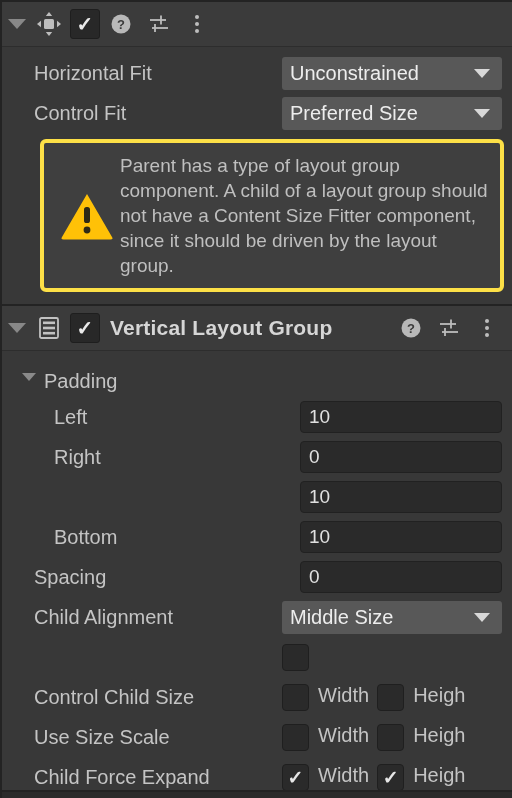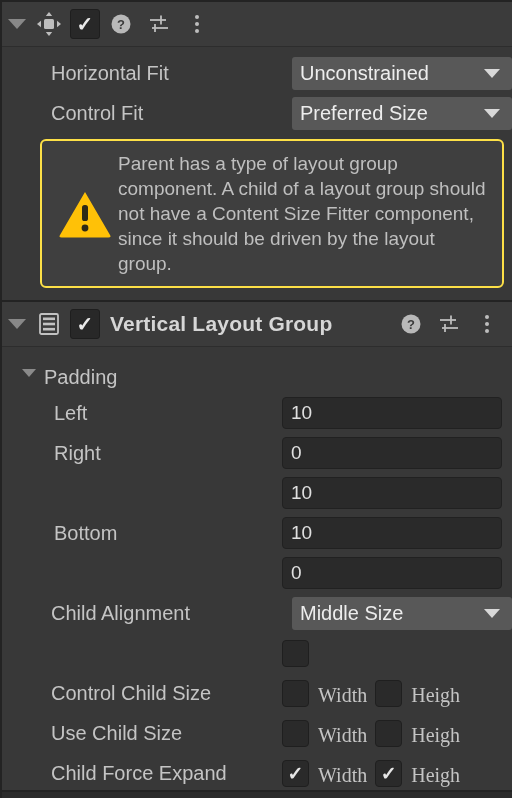--- a/index.html
+++ b/index.html
@@ -63,63 +63,63 @@
 
   
   .comp-body{background:#383838;padding-top:6px;}
 
   .row{
     height:40px;display:flex;align-items:center;
   }
   .row .label{
     color:#C4C4C4;font-size:20px;white-space:nowrap;
   }
-  .label.lvl0{padding-left:49px;}
+  .label.lvl0{padding-left:32px;}
   .label.lvl1{padding-left:52px;}
 
   .spacer{flex:1 1 auto;}
 
   .field{
     box-sizing:border-box;
-    height:32px;width:220px;margin-right:10px;flex:0 0 auto;
+    height:32px;width:202px;margin-right:10px;flex:0 0 auto;
     background:#2A2A2A;border:1px solid #212121;border-radius:4px;
     color:#E0E0E0;font-size:19px;line-height:30px;padding-left:8px;
     white-space:nowrap;overflow:hidden;
   }
   .dropdown{
     box-sizing:border-box;
-    height:33px;width:220px;flex:0 0 auto;
+    height:33px;width:220px;margin-right:10px;flex:0 0 auto;
     background:#585858;border-radius:3px;
     color:#EDEDED;font-size:20px;
     display:flex;align-items:center;padding-left:8px;padding-right:12px;
   }
   .dropdown .dd-text{flex:1 1 auto;white-space:nowrap;overflow:hidden;}
   .dd-arrow{
     width:0;height:0;flex:0 0 auto;
     border-left:8px solid transparent;border-right:8px solid transparent;
     border-top:9px solid #D8D8D8;
   }
 
   .cbox{
     box-sizing:border-box;
     width:27px;height:27px;flex:0 0 auto;
     background:#2A2A2A;border:1px solid #1F1F1F;border-radius:4px;
     display:flex;align-items:center;justify-content:center;
   }
   .cbox .mark{color:#E6E6E6;font-size:19px;line-height:19px;font-weight:bold;}
   .cb-label{color:#C4C4C4;font-size:20px;white-space:nowrap;margin:0 8px 0 9px;}
 
-  .pair-group{display:flex;align-items:flex-end;overflow:hidden;font-family:Liberation Serif, serif;}
+  .pair-group{display:flex;align-items:flex-start;overflow:hidden;}
 
   
   .warnwrap{padding:6px 10px 12px 38px;}
   .warnbox{
     box-sizing:border-box;
     width:464px;
-    background:#3F3F3F;border:2px solid #fde047;border-radius:6px;
+    background:#3F3F3F;border:4px solid #fde047;border-radius:6px;
     display:flex;align-items:center;
     padding:10px 12px 10px 10px;
   }
   .warn-ico{width:66px;flex:0 0 auto;display:flex;align-items:center;justify-content:center;}
   .warn-text{
     color:#BFBFBF;font-size:19px;line-height:25px;
   }
 
   .bottom-rule{
     position:absolute;left:0;right:0;bottom:0;height:6px;
@@ -273,20 +273,21 @@
       <div class="field">10</div>
     </div>
 
     <div class="row">
       <span class="label lvl1">Bottom</span>
       <span class="spacer"></span>
       <div class="field">10</div>
     </div>
 
     <div class="row">
+      <span class="label lvl0">Spacing</span>
       <span class="spacer"></span>
       <div class="field">0</div>
     </div>
 
     <div class="row">
       <span class="label lvl0">Child Alignment</span>
       <span class="spacer"></span>
       <div class="dropdown">
         <span class="dd-text">Middle Size</span>
         <span class="dd-arrow"></span>
@@ -305,21 +306,21 @@
       <span class="spacer"></span>
       <div class="pair-group" style="width:230px;">
         <span class="cbox"></span>
         <span class="cb-label">Width</span>
         <span class="cbox"></span>
         <span class="cb-label">Heigh</span>
       </div>
     </div>
 
     <div class="row">
-      <span class="label lvl0">Use Child Size</span>
+      <span class="label lvl0">Use Size Scale</span>
       <span class="spacer"></span>
       <div class="pair-group" style="width:230px;">
         <span class="cbox"></span>
         <span class="cb-label">Width</span>
         <span class="cbox"></span>
         <span class="cb-label">Heigh</span>
       </div>
     </div>
 
     <div class="row">

